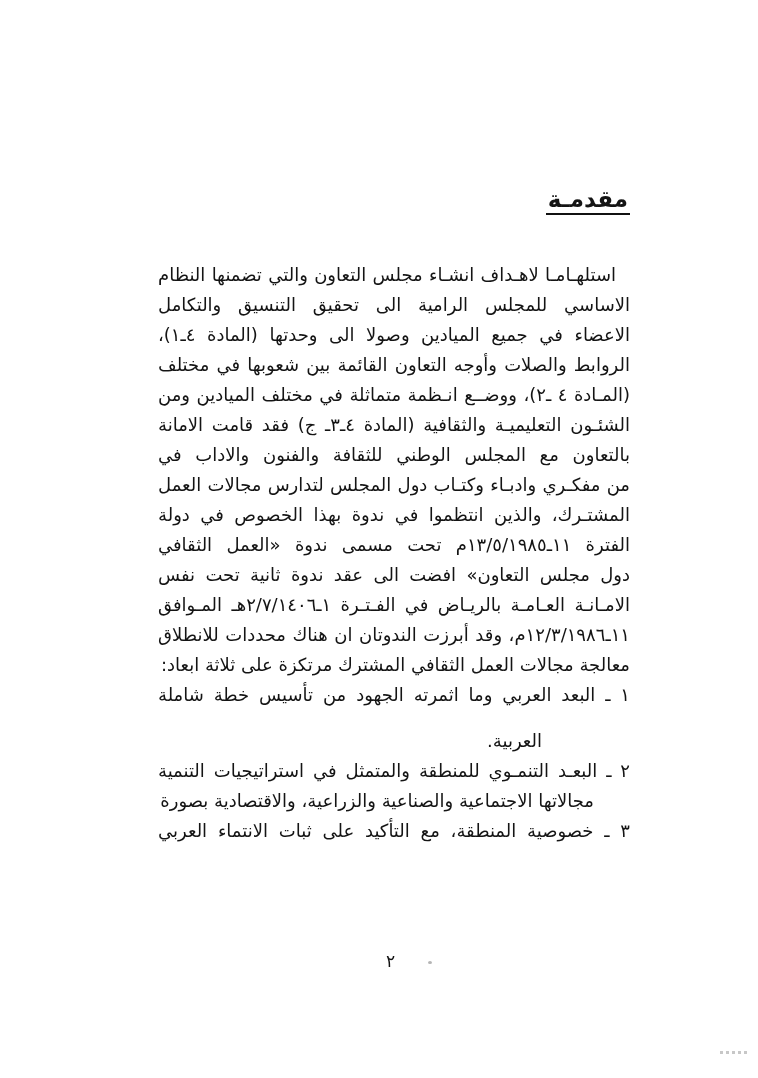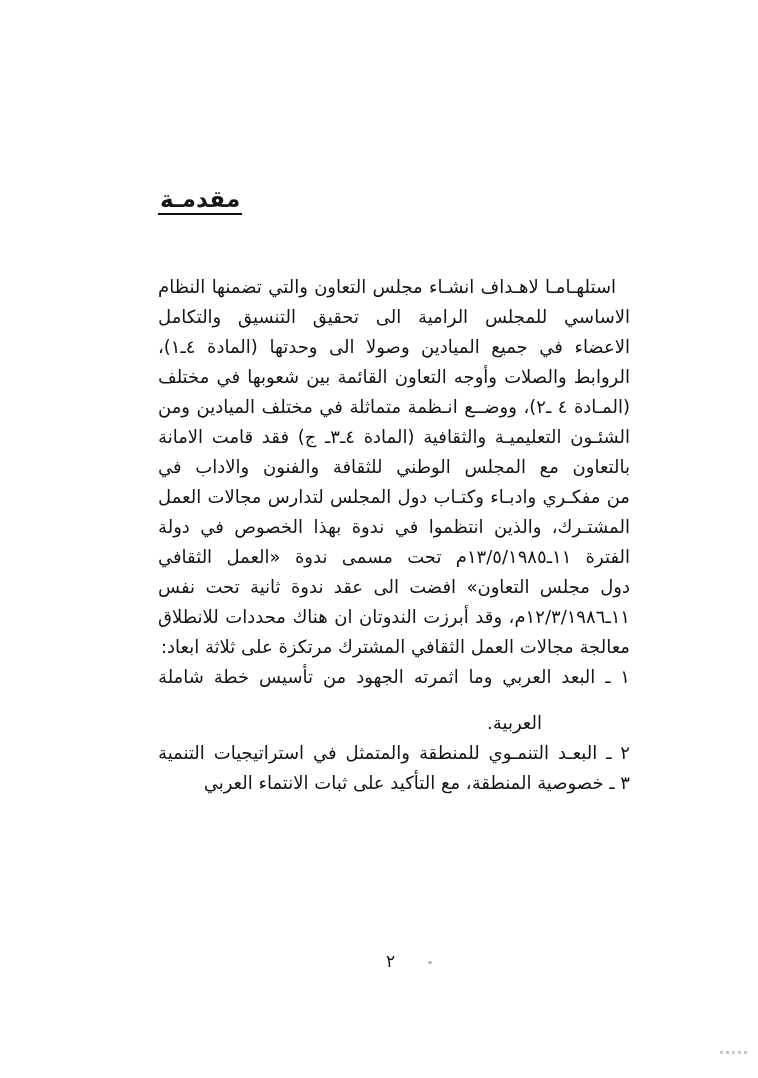--- a/index.html
+++ b/index.html
@@ -8,44 +8,44 @@
     width:758px;height:1078px;
     margin:0 auto;
     background:#ffffff;
     font-family:"DejaVu Sans", sans-serif;
     direction:rtl;
     color:#141414;
     overflow:hidden;
   }
   .title-row{
     position:absolute;left:158px;top:186px;width:472px;
-    text-align:left;
+    text-align:right;
     text-decoration:underline;
   }
   .title{
     display:inline-block;
     font-size:23px;font-weight:bold;
     border-bottom:2.5px solid #111;
     padding:0 2px 1px 2px;
     letter-spacing:.5px;
   }
   .textblock{
-    position:absolute;left:158px;top:272px;width:472px;
+    position:absolute;left:158px;top:260px;width:472px;
   }
   .ln{
     height:30px;line-height:30px;
     font-size:18px;
     text-align:justify;
     text-align-last:justify;
     -moz-text-align-last:justify;
     text-justify:inter-word;
     overflow:hidden;
     white-space:normal;
   }
-  .ragged{text-align:right;text-align-last:right;-moz-text-align-last:right;}
+  .ragged{text-align-last:right;-moz-text-align-last:right;}
   .ind-14{padding-right:14px;}
   .ind-36{padding-right:36px;}
   .ind-74{padding-right:74px;}
   .ind-88{padding-right:88px;margin-top:16px;}
   .page-number{
     position:absolute;left:386px;top:950px;
     font-size:17px;line-height:22px;color:#111;
     text-align:center;
   }
   .artifact-dot{
@@ -73,26 +73,28 @@
     <div class="ln">الاساسي للمجلس الرامية الى تحقيق التنسيق والتكامل والترابط بين الدول</div>
     <div class="ln">الاعضاء في جميع الميادين وصولا الى وحدتها (المادة ٤ـ١)، وتعميق وتوثيق</div>
     <div class="ln">الروابط والصلات وأوجه التعاون القائمة بين شعوبها في مختلف المجالات</div>
     <div class="ln">(المـادة ٤ ـ٢)، ووضــع انـظمة متماثلة في مختلف الميادين ومن ضمنها</div>
     <div class="ln">الشئـون التعليميـة والثقافية (المادة ٤ـ٣ـ ج) فقد قامت الامانة العامة</div>
     <div class="ln">بالتعاون مع المجلس الوطني للثقافة والفنون والاداب في الكويت بدعوة نخبة</div>
     <div class="ln">من مفكـري وادبـاء وكتـاب دول المجلس لتدارس مجالات العمل الثقافي</div>
     <div class="ln">المشتـرك، والذين انتظموا في ندوة بهذا الخصوص في دولة الكويت خلال</div>
     <div class="ln">الفترة ١١ـ١٣/٥/١٩٨٥م تحت مسمى ندوة «العمل الثقافي المشترك بين</div>
     <div class="ln">دول مجلس التعاون» افضت الى عقد ندوة ثانية تحت نفس المسمى بمقر</div>
+    <div class="ln">الامـانـة العـامـة بالريـاض في الفـتـرة ١ـ٢/٧/١٤٠٦هـ المـوافق</div>
     <div class="ln">١١ـ١٢/٣/١٩٨٦م، وقد أبرزت الندوتان ان هناك محددات للانطلاق في</div>
     <div class="ln ragged">معالجة مجالات العمل الثقافي المشترك مرتكزة على ثلاثة ابعاد:</div>
 
     <div class="ln">١ ـ البعد العربي وما اثمرته الجهود من تأسيس خطة شاملة للثقافة</div>
     <div class="ln ragged ind-88">العربية.</div>
     <div class="ln">٢ ـ البعـد التنمـوي للمنطقة والمتمثل في استراتيجيات التنمية في جميع</div>
+    <div class="ln ragged ind-36">مجالاتها الاجتماعية والصناعية والزراعية، والاقتصادية بصورة</div>
     <div class="ln ragged">٣ ـ خصوصية المنطقة، مع التأكيد على ثبات الانتماء العربي الاسلامي،</div>
   </div>
 
   <div class="page-number">٢</div>
 
   <div class="artifact-dot"></div>
   <div class="artifact-corner"></div>
 
 </div>
 

